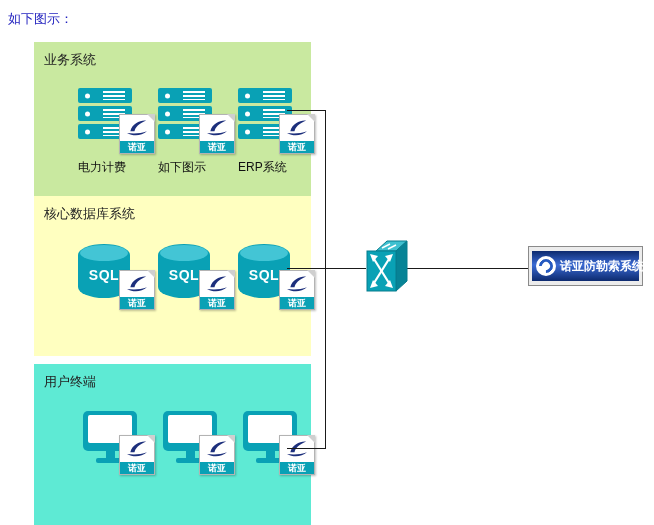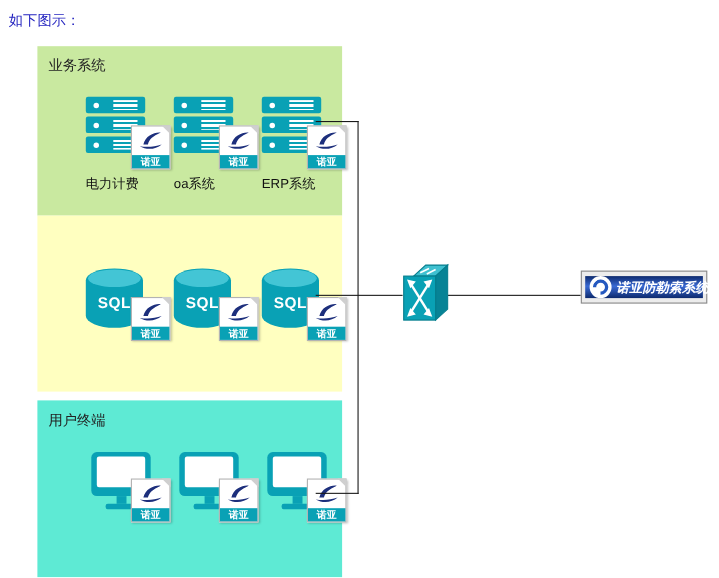--- a/index.html
+++ b/index.html
@@ -57,22 +57,22 @@
 
   
   .hline, .vline { position:absolute; background:#1a1a1a; }
   .hline { height:1px; }
   .vline { width:1px; }
 
   
   .switch { position:absolute; left:366px; top:238px; }
 
   
-  .platform { position:absolute; left:528px; top:246px; width:115px; height:30px;
-      border:1px solid #8a8a8a; background:#ececec; box-sizing:border-box; padding:4px 3px;font-style:italic; }
+  .platform { position:absolute; left:528px; top:246px; width:115px; height:40px;
+      border:1px solid #8a8a8a; background:#ececec; box-sizing:border-box; padding:4px 3px; }
   .platform-banner { height:100%; background:linear-gradient(#0d2a6e,#3a6ad4 46%,#0d2a6e);
       display:flex; align-items:center; gap:4px; padding:0 4px; box-sizing:border-box; }
   .platform-logo { width:20px; height:20px; border-radius:50%; background:#fff; position:relative; flex:none; }
   .platform-logo::before { content:""; position:absolute; inset:3px; border-radius:50%;
       border:3px solid #2559c0; border-left-color:transparent; transform:rotate(-45deg); }
   .platform-banner-text { color:#fff; font-size:12px; font-weight:bold; white-space:nowrap; }
   .platform-label { position:absolute; left:518px; top:300px; width:135px; text-align:center;
       font-size:13px; color:#111; }
 </style>
 </head>
@@ -110,21 +110,21 @@
             <div class="srv-unit"></div>
           </div>
           <div class="badge">
             <svg viewBox="0 0 30 24" width="26" height="20">
               <path d="M7 16 C9 6, 20 2, 26 3 C17 7, 13 11, 12 16 Z" fill="#1d2f7c"></path>
               <path d="M3 18 C10 22, 20 22, 27 16 C19 19, 10 19, 3 18 Z" fill="#1d2f7c"></path>
             </svg>
             <div class="badge-strip">诺亚</div>
           </div>
         </div>
-        <div class="item-label">oa系统</div>
+        <div class="item-label">如下图示</div>
       </div>
       <div class="item">
         <div class="icon-wrap">
           <div class="server">
             <div class="srv-unit"></div>
             <div class="srv-unit"></div>
             <div class="srv-unit"></div>
           </div>
           <div class="badge">
             <svg viewBox="0 0 30 24" width="26" height="20">
@@ -133,20 +133,21 @@
             </svg>
             <div class="badge-strip">诺亚</div>
           </div>
         </div>
         <div class="item-label">ERP系统</div>
       </div>
     </div>
   </div>
 
   <div class="zone zone-database">
+    <div class="zone-label">核心数据库系统</div>
     <div class="items-row row-database">
       <div class="item">
         <div class="icon-wrap">
           <div class="db">
             <div class="db-label">SQL</div>
           </div>
           <div class="badge">
             <svg viewBox="0 0 30 24" width="26" height="20">
               <path d="M7 16 C9 6, 20 2, 26 3 C17 7, 13 11, 12 16 Z" fill="#1d2f7c"></path>
               <path d="M3 18 C10 22, 20 22, 27 16 C19 19, 10 19, 3 18 Z" fill="#1d2f7c"></path>

